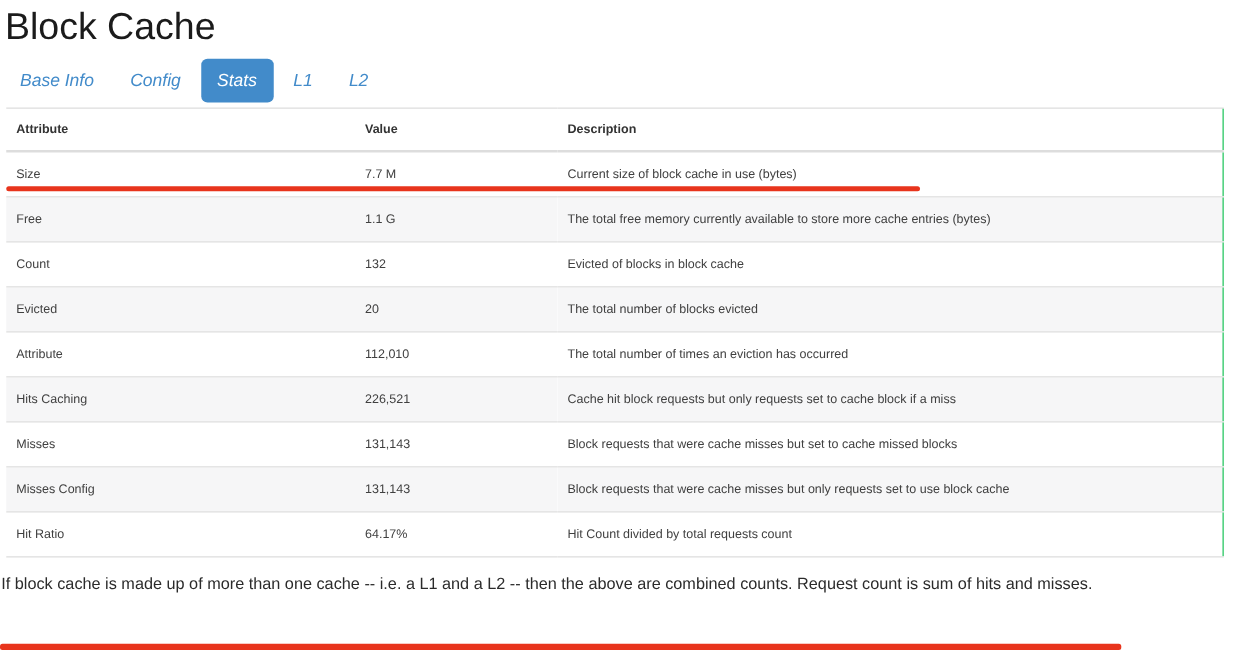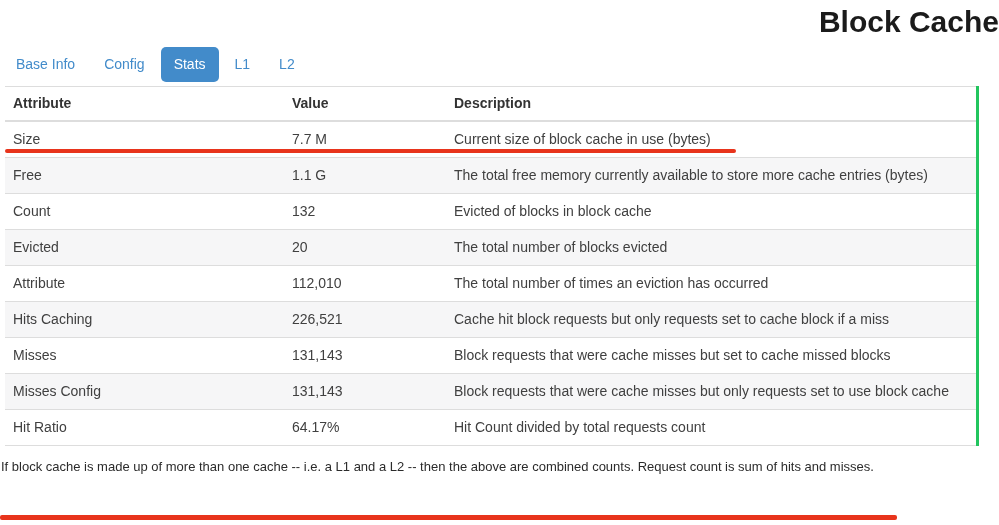--- a/index.html
+++ b/index.html
@@ -4,43 +4,42 @@
 <style>
   html, body { margin: 0; padding: 0; background: #fff; }
   body {
     width: 999px; height: 525px; overflow: hidden;
     font-family: "Liberation Sans", sans-serif; color: #333;
   }
   .page { position: relative; width: 999px; height: 525px; }
 
   h1.page-title {
     margin: 0; padding: 5px 0 0 4px;
-    font-size: 30px; line-height: 34px; font-weight: bold;
+    font-size: 30px; line-height: 34px; font-weight: normal;
     color: #1b1b1b;
-    text-align: right;
   }
 
   ul.nav-pills {
     list-style: none; margin: 8px 0 0 0; padding: 0 0 0 3px;
-    display: flex; align-items: center;
+    display: flex; align-items: center; font-style: italic;
   }
   ul.nav-pills li { margin-right: 3px; }
   ul.nav-pills a {
     display: block; padding: 8px 13px;
     font-size: 14px; line-height: 19px;
     color: var(--accent, #428bca); text-decoration: none;
     border-radius: 5px; cursor: pointer;
   }
   ul.nav-pills a.active { background: var(--accent, #428bca); color: #fff; }
 
   table.stats-table {
     border-collapse: collapse; table-layout: fixed;
     margin: 4px 0 0 5px; width: 974px;
-    font-size: 14px;
-    border-right: 3px solid #22c55e;
+    font-size: 10px;
+    border-right: 1px solid #22c55e;
   }
   .stats-table col.c1 { width: 279px; }
   .stats-table col.c2 { width: 162px; }
   .stats-table thead th {
     text-align: left; font-weight: bold; color: #333;
     padding: 7px 8px; line-height: 19px;
     border-top: 1px solid #ddd; border-bottom: 2px solid #ddd;
   }
   .stats-table tbody td {
     padding: 8px; line-height: 19px; color: #404040;

